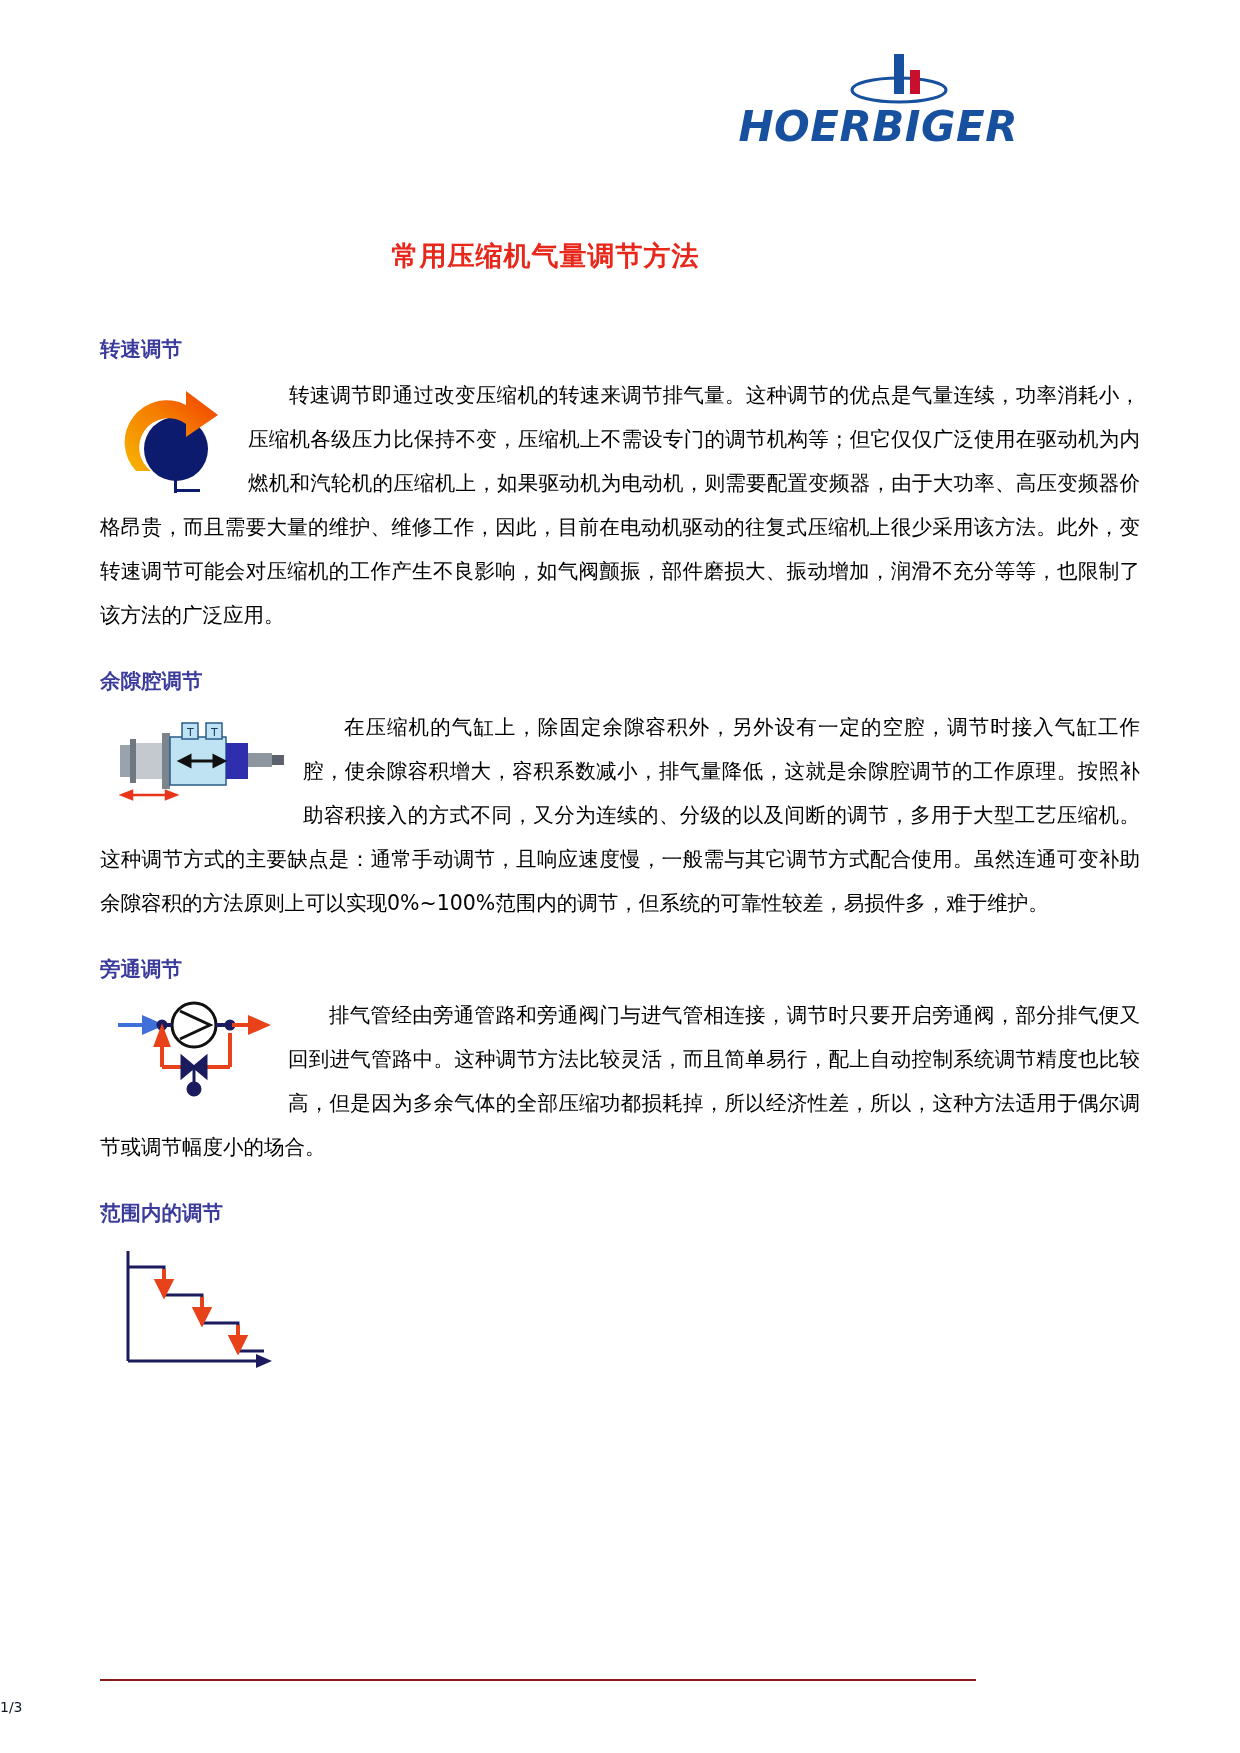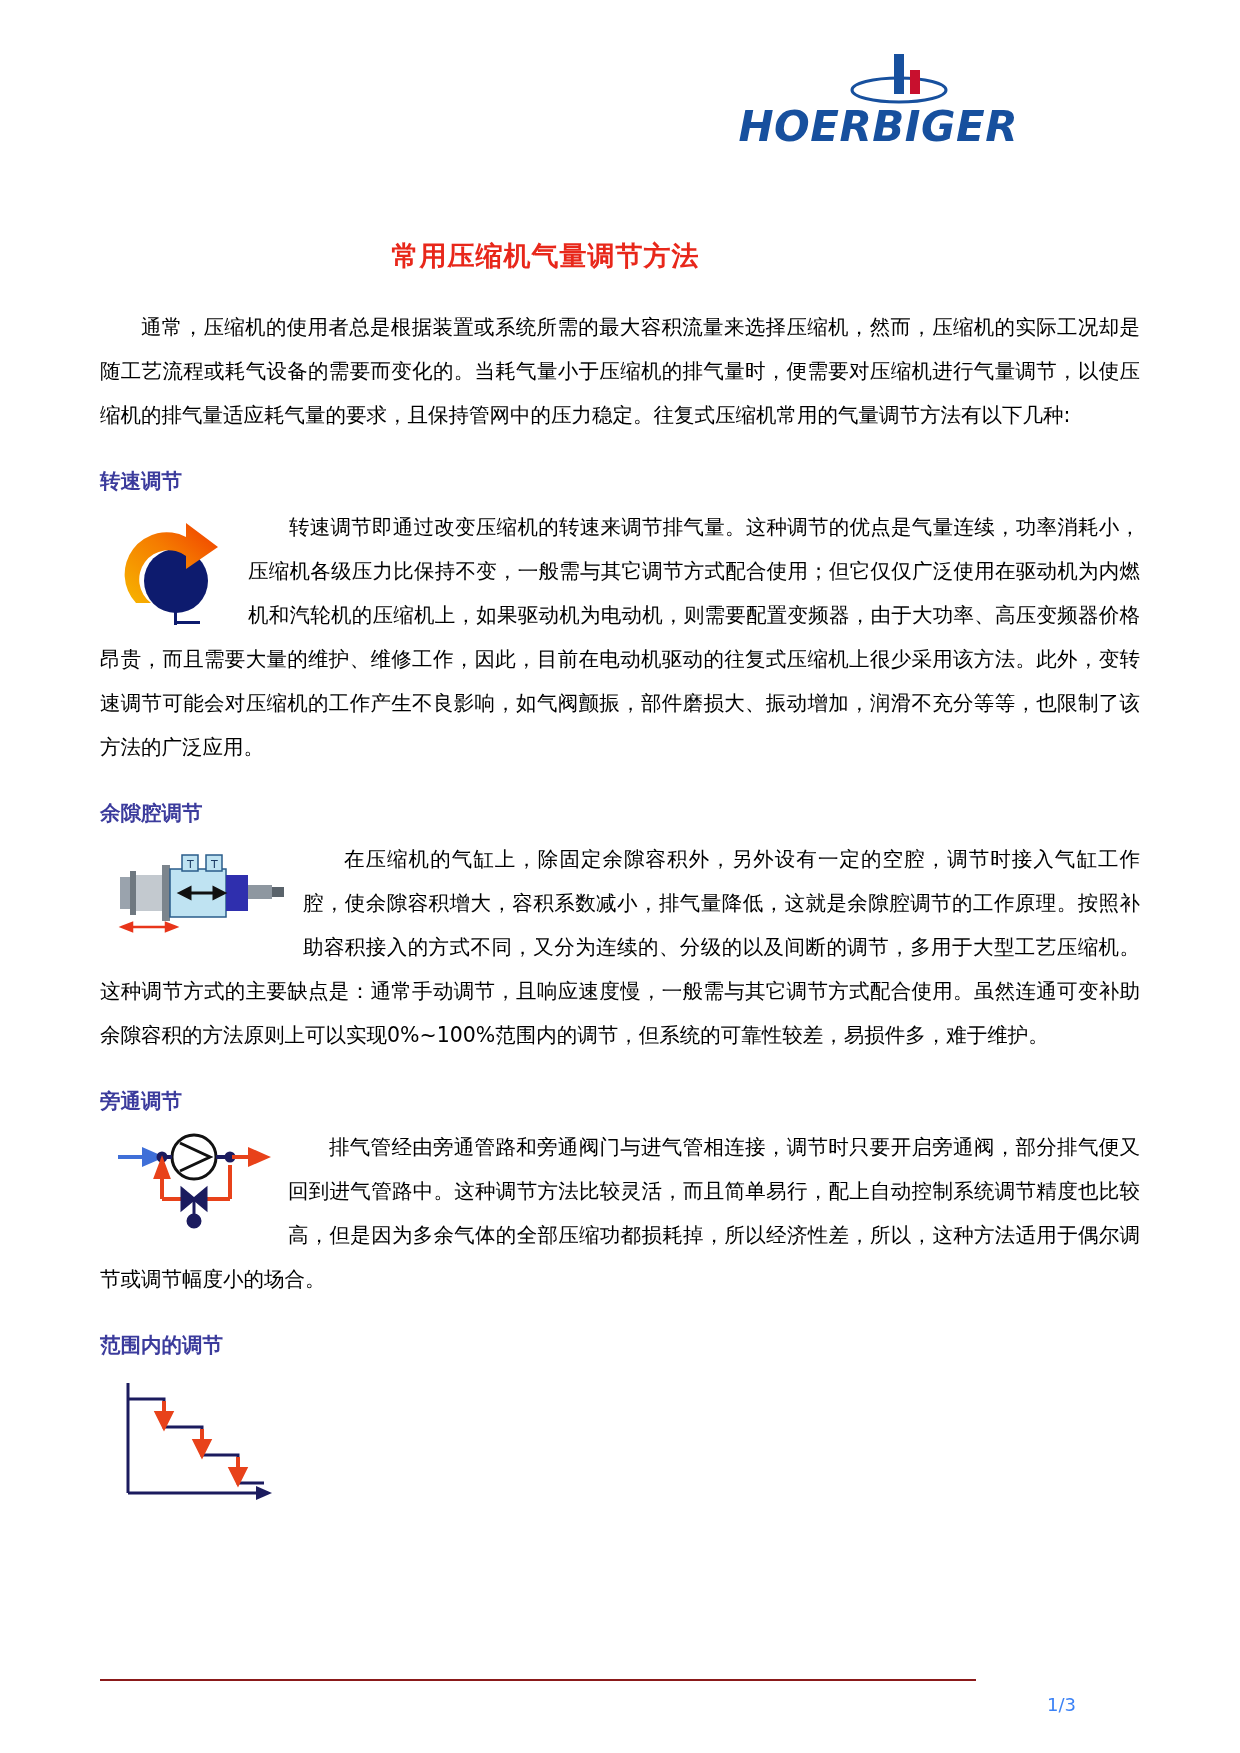--- a/index.html
+++ b/index.html
@@ -73,23 +73,23 @@
   }
   .clearfix::after{ content:""; display:block; clear:both; }
 
   
   .footer-rule{
     position:absolute; left:100px; right:100px; bottom:72px;
     height:2px; background:#8b1a1a;
   }
   .footer-num{
     position:absolute; left:0; right:0; bottom:38px;
-    text-align:right;
-    font-family:"DejaVu Sans","Liberation Sans",sans-serif;
-    font-size:18px; color:#3b82f6;
+    text-align:left;
+    font-family:"DejaVu Sans","Liberation Sans",sans-serif;
+    font-size:14px; color:#0f172a;
   }
 </style>
 </head>
 <body>
 
 <div class="page">
 
   <div class="logo-block">
     <div class="logo-mark">
       <svg width="110" height="56" viewBox="0 0 110 56" xmlns="http://www.w3.org/2000/svg">
@@ -99,41 +99,40 @@
         <path d="M50 4 L60 4 L60 20 L50 20 Z" fill="#17509e"></path>
       </svg>
     </div>
     <div class="logo-word">HOERBIGER</div>
   </div>
 
   <div class="doc-title">常用压缩机气量调节方法</div>
 
   <div class="content">
 
-    <p class="body indent">通常，压缩机的使用者总是根据装置或系统所需的最大容积流量来选择压缩机，然而，压缩机的实际工况却是随工艺流程或耗气设备的需要而变化的。当耗气量小于压缩机的排气量时，便需要对压缩机进行气量调节，以使压缩机的排气量适应耗气量的要求，且保持管网中的压力稳定。往复式压缩机常用的气量调节方法有以下几种:</p>
 
     <h2 class="section">转速调节</h2>
     <div class="clearfix">
       <div class="fig">
         <svg width="120" height="120" viewBox="0 0 120 120" xmlns="http://www.w3.org/2000/svg">
           <defs>
             <linearGradient id="gOr" x1="0" y1="1" x2="1" y2="0">
               <stop offset="0%" stop-color="#f7b500"></stop>
               <stop offset="55%" stop-color="#f57c00"></stop>
               <stop offset="100%" stop-color="#f03c00"></stop>
             </linearGradient>
           </defs>
           <circle cx="62" cy="70" r="32" fill="#0d1b6e"></circle>
           <path d="M22 92 A42 42 0 0 1 72 26 L72 12 L104 36 L72 58 L72 45
                    A28 28 0 0 0 37 92 Z" fill="url(#gOr)"></path>
           <rect x="60" y="98" width="3" height="16" fill="#0d1b6e"></rect>
           <rect x="60" y="110" width="26" height="3" fill="#0d1b6e"></rect>
         </svg>
       </div>
-      <p class="body indent">转速调节即通过改变压缩机的转速来调节排气量。这种调节的优点是气量连续，功率消耗小，压缩机各级压力比保持不变，一般需与其它调节方式配合使用；但它仅仅广泛使用在驱动机为内燃机和汽轮机的压缩机上，如果驱动机为电动机，则需要配置变频器，由于大功率、高压变频器价格昂贵，而且需要大量的维护、维修工作，因此，目前在电动机驱动的往复式压缩机上很少采用该方法。此外，变转速调节可能会对压缩机的工作产生不良影响，如气阀颤振，部件磨损大、振动增加，润滑不充分等等，也限制了该方法的广泛应用。</p>
+      <p class="body indent">转速调节即通过改变压缩机的转速来调节排气量。这种调节的优点是气量连续，功率消耗小，压缩机各级压力比保持不变，压缩机上不需设专门的调节机构等；但它仅仅广泛使用在驱动机为内燃机和汽轮机的压缩机上，如果驱动机为电动机，则需要配置变频器，由于大功率、高压变频器价格昂贵，而且需要大量的维护、维修工作，因此，目前在电动机驱动的往复式压缩机上很少采用该方法。此外，变转速调节可能会对压缩机的工作产生不良影响，如气阀颤振，部件磨损大、振动增加，润滑不充分等等，也限制了该方法的广泛应用。</p>
     </div>
 
     <h2 class="section">余隙腔调节</h2>
     <div class="clearfix">
       <div class="fig">
         <svg width="175" height="100" viewBox="0 0 175 100" xmlns="http://www.w3.org/2000/svg">
           <rect x="6" y="34" width="10" height="32" fill="#9aa3ad"></rect>
           <rect x="16" y="28" width="6" height="44" fill="#6f7880"></rect>
           <rect x="22" y="32" width="26" height="36" fill="#c3c9cf"></rect>
           <rect x="48" y="22" width="8" height="56" fill="#7c858d"></rect>

